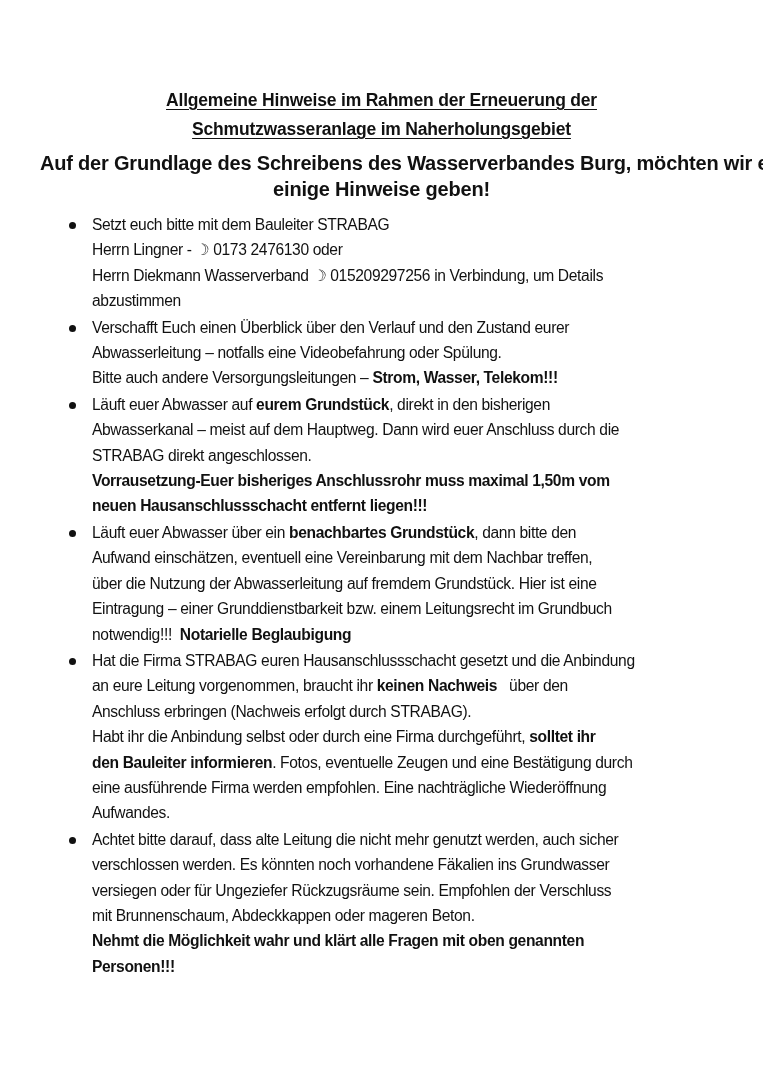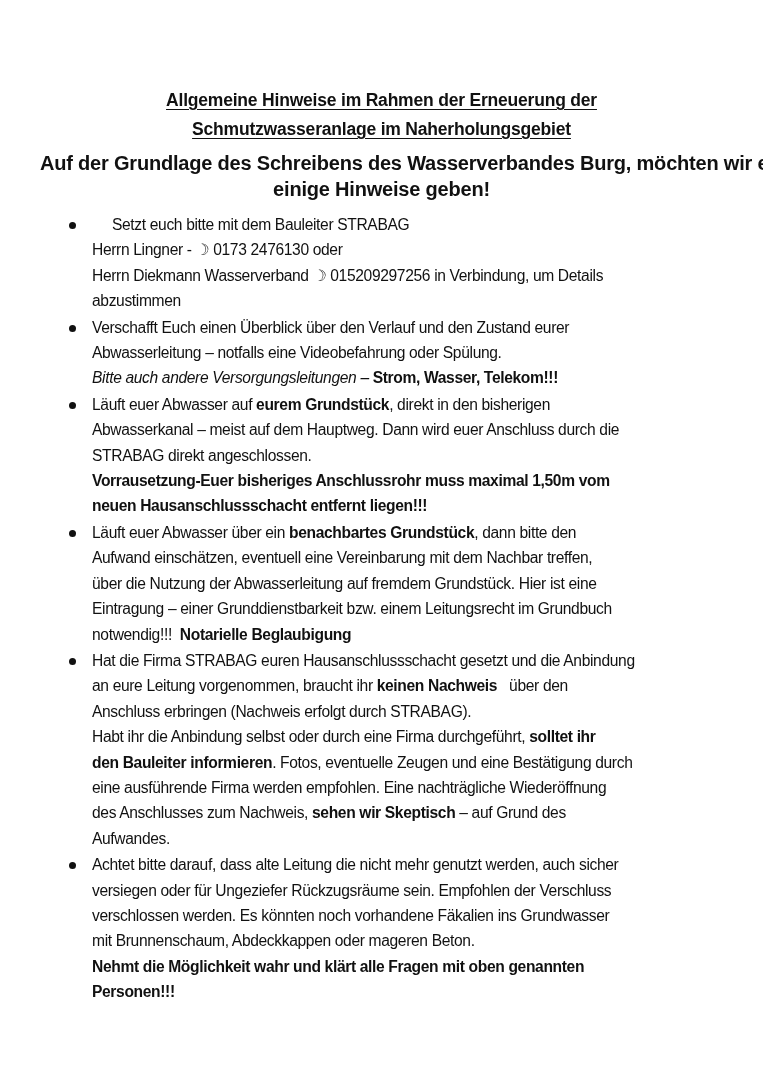--- a/index.html
+++ b/index.html
@@ -44,30 +44,30 @@
     <span class="line">Allgemeine Hinweise im Rahmen der Erneuerung der</span>
     <span class="line">Schmutzwasseranlage im Naherholungsgebiet</span>
   </div>
   <div class="intro">
     <span class="line">Auf der Grundlage des Schreibens des Wasserverbandes Burg, möchten wir euch</span>
     <span class="line">einige Hinweise geben!</span>
   </div>
   <ul class="items" id="items">
       <li>
         <span class="bullet"></span>
-        <span class="line"><span style="white-space: pre; margin-left: 20px;">Setzt euch bitte mit dem Bauleiter STRABAG</span></span>
+        <span class="line"><span style="white-space: pre;">Setzt euch bitte mit dem Bauleiter STRABAG</span></span>
         <span class="line"><span style="white-space: pre;">Herrn Lingner - ☽ 0173 2476130 oder</span></span>
         <span class="line"><span style="white-space: pre;">Herrn Diekmann Wasserverband ☽ 015209297256 in Verbindung, um Details</span></span>
         <span class="line"><span style="white-space: pre;">abzustimmen</span></span>
       </li>
       <li>
         <span class="bullet"></span>
         <span class="line"><span style="white-space: pre;">Verschafft Euch einen Überblick über den Verlauf und den Zustand eurer</span></span>
         <span class="line"><span style="white-space: pre;">Abwasserleitung – notfalls eine Videobefahrung oder Spülung.</span></span>
-        <span class="line"><span style="white-space: pre; font-style: italic;">Bitte auch andere Versorgungsleitungen – </span><b style="white-space: pre;">Strom, Wasser, Telekom!!!</b></span>
+        <span class="line"><span style="white-space: pre;">Bitte auch andere Versorgungsleitungen – </span><b style="white-space: pre;">Strom, Wasser, Telekom!!!</b></span>
       </li>
       <li>
         <span class="bullet"></span>
         <span class="line"><span style="white-space: pre;">Läuft euer Abwasser auf </span><b style="white-space: pre;">eurem Grundstück</b><span style="white-space: pre;">, direkt in den bisherigen</span></span>
         <span class="line"><span style="white-space: pre;">Abwasserkanal – meist auf dem Hauptweg. Dann wird euer Anschluss durch die</span></span>
         <span class="line"><span style="white-space: pre;">STRABAG direkt angeschlossen.</span></span>
         <span class="line"><b style="white-space: pre;">Vorrausetzung-Euer bisheriges Anschlussrohr muss maximal 1,50m vom</b></span>
         <span class="line"><b style="white-space: pre;">neuen Hausanschlussschacht entfernt liegen!!!</b></span>
       </li>
       <li>
@@ -79,26 +79,25 @@
         <span class="line"><span style="white-space: pre;">notwendig!!!  </span><b style="white-space: pre;">Notarielle Beglaubigung</b></span>
       </li>
       <li>
         <span class="bullet"></span>
         <span class="line"><span style="white-space: pre;">Hat die Firma STRABAG euren Hausanschlussschacht gesetzt und die Anbindung</span></span>
         <span class="line"><span style="white-space: pre;">an eure Leitung vorgenommen, braucht ihr </span><b style="white-space: pre;">keinen Nachweis</b><span style="white-space: pre; margin-left: 8px;"> über den</span></span>
         <span class="line"><span style="white-space: pre;">Anschluss erbringen (Nachweis erfolgt durch STRABAG).</span></span>
         <span class="line"><span style="white-space: pre;">Habt ihr die Anbindung selbst oder durch eine Firma durchgeführt, </span><b style="white-space: pre;">solltet ihr</b></span>
         <span class="line"><b style="white-space: pre;">den Bauleiter informieren</b><span style="white-space: pre;">. Fotos, eventuelle Zeugen und eine Bestätigung durch</span></span>
         <span class="line"><span style="white-space: pre;">eine ausführende Firma werden empfohlen. Eine nachträgliche Wiederöffnung</span></span>
-        <span class="line"><span style="white-space: pre;">des Anschlusses zum Nachweis, </span><b style="white-space: pre;">sehen wir Skeptisch</b><span style="white-space: pre;"> – auf Grund des</span></span>
         <span class="line"><span style="white-space: pre;">Aufwandes.</span></span>
       </li>
       <li>
         <span class="bullet"></span>
         <span class="line"><span style="white-space: pre;">Achtet bitte darauf, dass alte Leitung die nicht mehr genutzt werden, auch sicher</span></span>
+        <span class="line"><span style="white-space: pre;">verschlossen werden. Es könnten noch vorhandene Fäkalien ins Grundwasser</span></span>
         <span class="line"><span style="white-space: pre;">versiegen oder für Ungeziefer Rückzugsräume sein. Empfohlen der Verschluss</span></span>
-        <span class="line"><span style="white-space: pre;">verschlossen werden. Es könnten noch vorhandene Fäkalien ins Grundwasser</span></span>
         <span class="line"><span style="white-space: pre;">mit Brunnenschaum, Abdeckkappen oder mageren Beton.</span></span>
         <span class="line"><b style="white-space: pre;">Nehmt die Möglichkeit wahr und klärt alle Fragen mit oben genannten</b></span>
         <span class="line"><b style="white-space: pre;">Personen!!!</b></span>
       </li>
     </ul>
 </div>
 
 </body></html>

